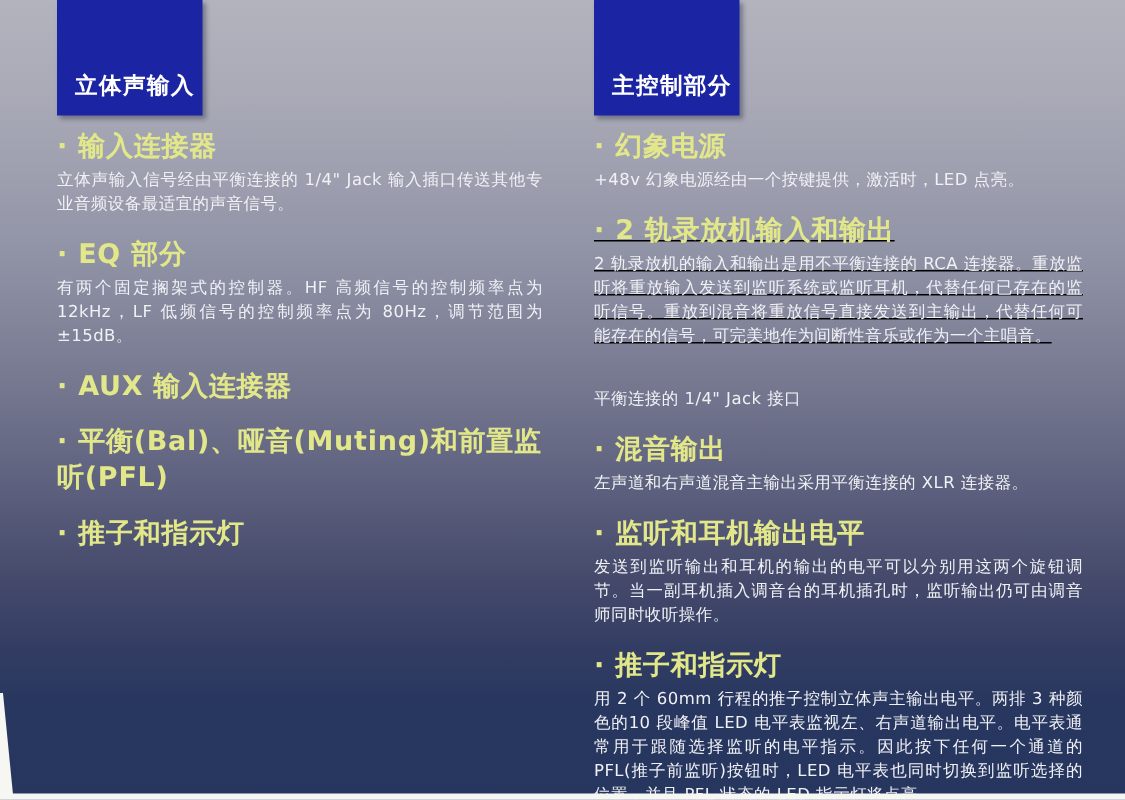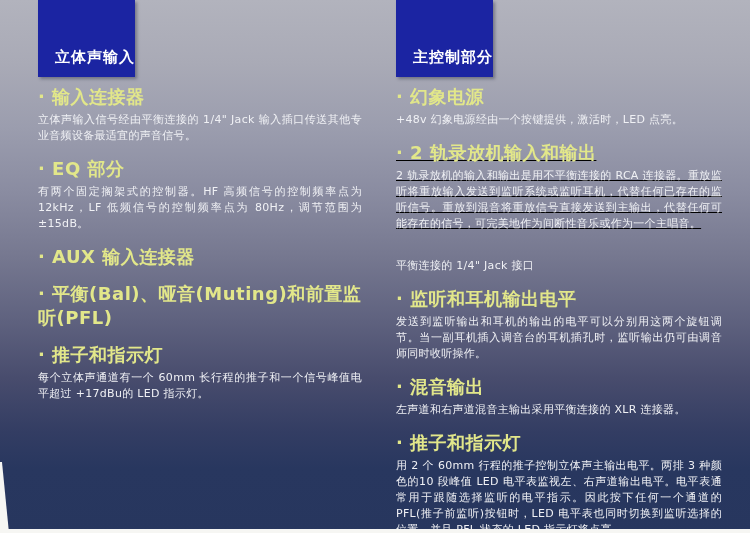--- a/index.html
+++ b/index.html
@@ -28,21 +28,20 @@
   .col-left  { left: 38px;  width: 324px; }
   .col-right { left: 396px; width: 326px; }
   .title-box {
     width: 97px; height: 77px;
     background: #1b24a2;
     box-shadow: 2px 2px 3px rgba(15,18,40,0.35);
     display: flex; align-items: flex-end;
     padding: 0 0 10px 12px;
     box-sizing: border-box;
     margin-bottom: 8px;
-    justify-content: flex-end;
   }
   .title-box .title {
     color: #ffffff; font-weight: bold;
     font-size: 15px; letter-spacing: 1px;
     white-space: nowrap;
   }
   .section { margin-bottom: 13px; }
   .section.gap-lg { margin-bottom: 26px; text-decoration: underline; }
   .heading {
     color: #e2e78a; font-weight: bold;
@@ -90,21 +89,20 @@
     <div class="section">
       <div class="heading">· AUX 输入连接器</div>
     </div>
 
     <div class="section">
       <div class="heading">· 平衡(Bal)、哑音(Muting)和前置监听(PFL)</div>
     </div>
 
     <div class="section">
       <div class="heading">· 推子和指示灯</div>
-      <div class="body-text">每个立体声通道有一个 60mm 长行程的推子和一个信号峰值电平超过 +17dBu的 LED 指示灯。</div>
     </div>
   </div>
 
   <div class="col col-right">
     <div class="title-box">
       <span class="title">主控制部分</span>
     </div>
 
     <div class="section">
       <div class="heading">· 幻象电源</div>
@@ -114,27 +112,27 @@
     <div class="section gap-lg">
       <div class="heading">· 2 轨录放机输入和输出</div>
       <div class="body-text">2 轨录放机的输入和输出是用不平衡连接的 RCA 连接器。重放监听将重放输入发送到监听系统或监听耳机，代替任何已存在的监听信号。重放到混音将重放信号直接发送到主输出，代替任何可能存在的信号，可完美地作为间断性音乐或作为一个主唱音。</div>
     </div>
 
     <div class="section">
       <div class="body-text">平衡连接的 1/4" Jack 接口</div>
     </div>
 
     <div class="section">
-      <div class="heading">· 监听和耳机输出电平</div>
-      <div class="body-text">发送到监听输出和耳机的输出的电平可以分别用这两个旋钮调节。当一副耳机插入调音台的耳机插孔时，监听输出仍可由调音师同时收听操作。</div>
+      <div class="heading">· 混音输出</div>
+      <div class="body-text">左声道和右声道混音主输出采用平衡连接的 XLR 连接器。</div>
     </div>
 
     <div class="section">
-      <div class="heading">· 混音输出</div>
-      <div class="body-text">左声道和右声道混音主输出采用平衡连接的 XLR 连接器。</div>
+      <div class="heading">· 监听和耳机输出电平</div>
+      <div class="body-text">发送到监听输出和耳机的输出的电平可以分别用这两个旋钮调节。当一副耳机插入调音台的耳机插孔时，监听输出仍可由调音师同时收听操作。</div>
     </div>
 
     <div class="section">
       <div class="heading">· 推子和指示灯</div>
       <div class="body-text">用 2 个 60mm 行程的推子控制立体声主输出电平。两排 3 种颜色的10 段峰值 LED 电平表监视左、右声道输出电平。电平表通常用于跟随选择监听的电平指示。因此按下任何一个通道的 PFL(推子前监听)按钮时，LED 电平表也同时切换到监听选择的位置，并且 PFL 状态的 LED 指示灯将点亮。</div>
     </div>
   </div>
 
   <div class="scan-edge-left"></div>
   <div class="scan-edge-bottom"></div>

